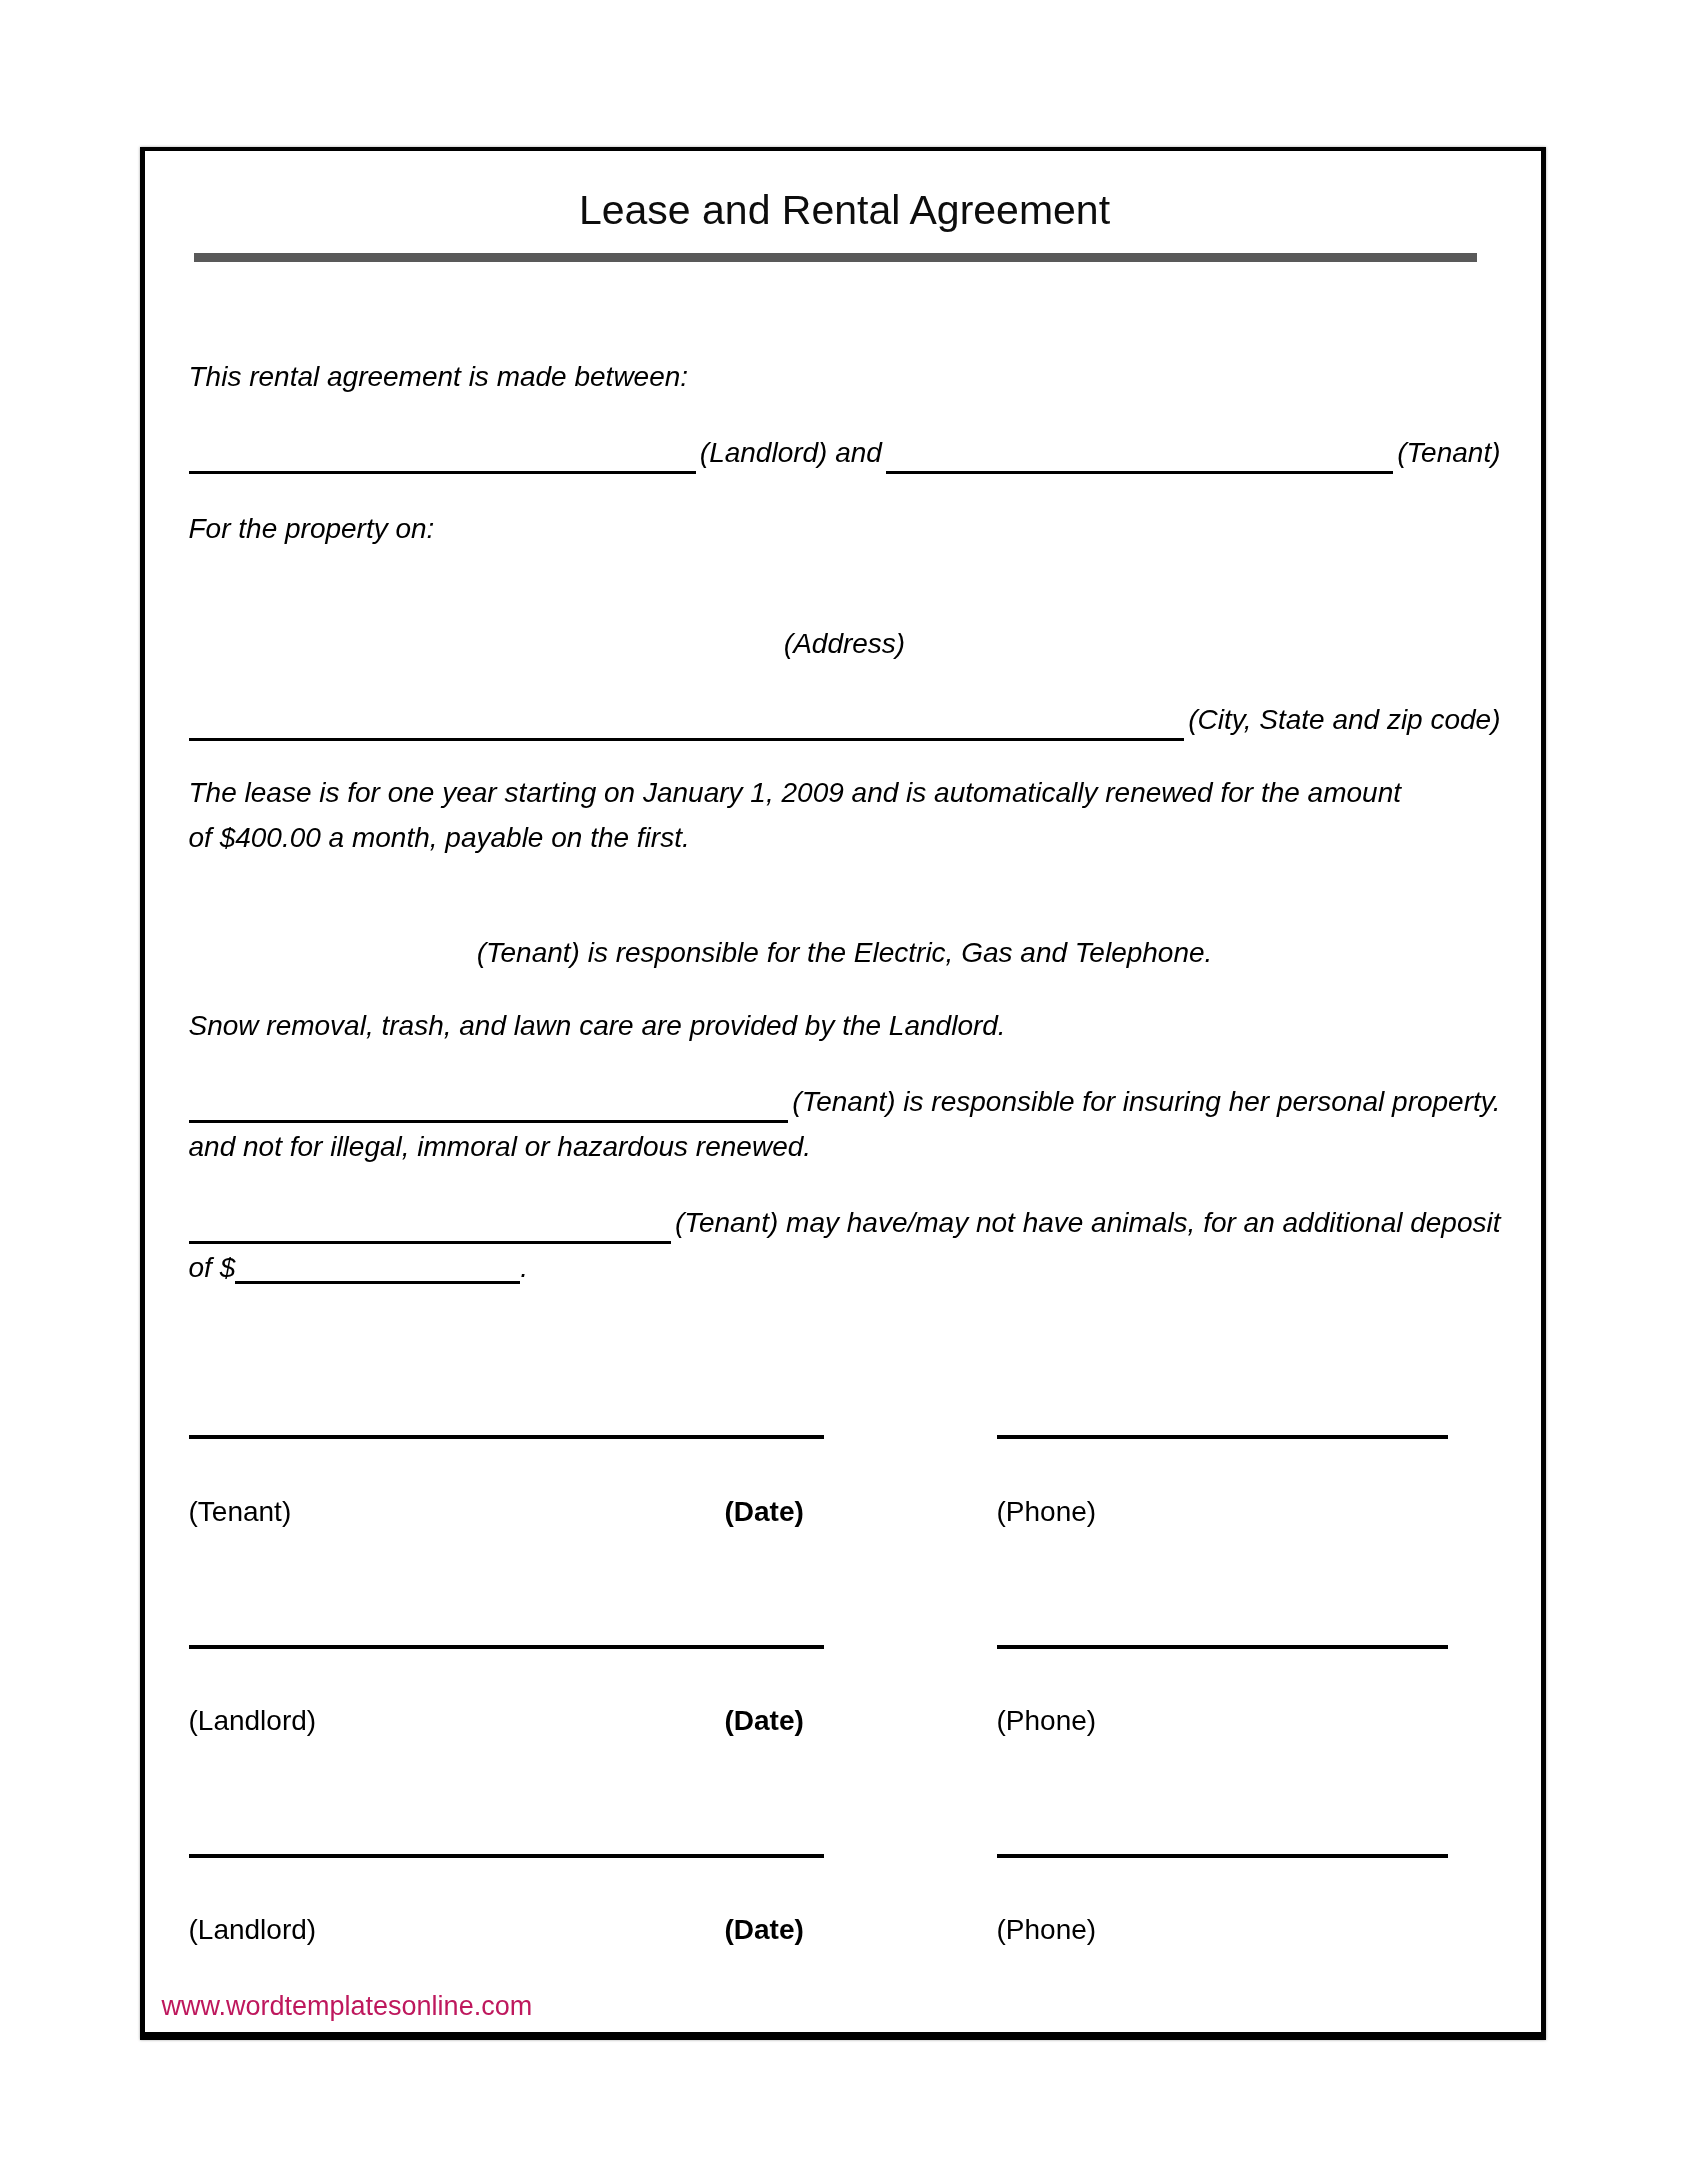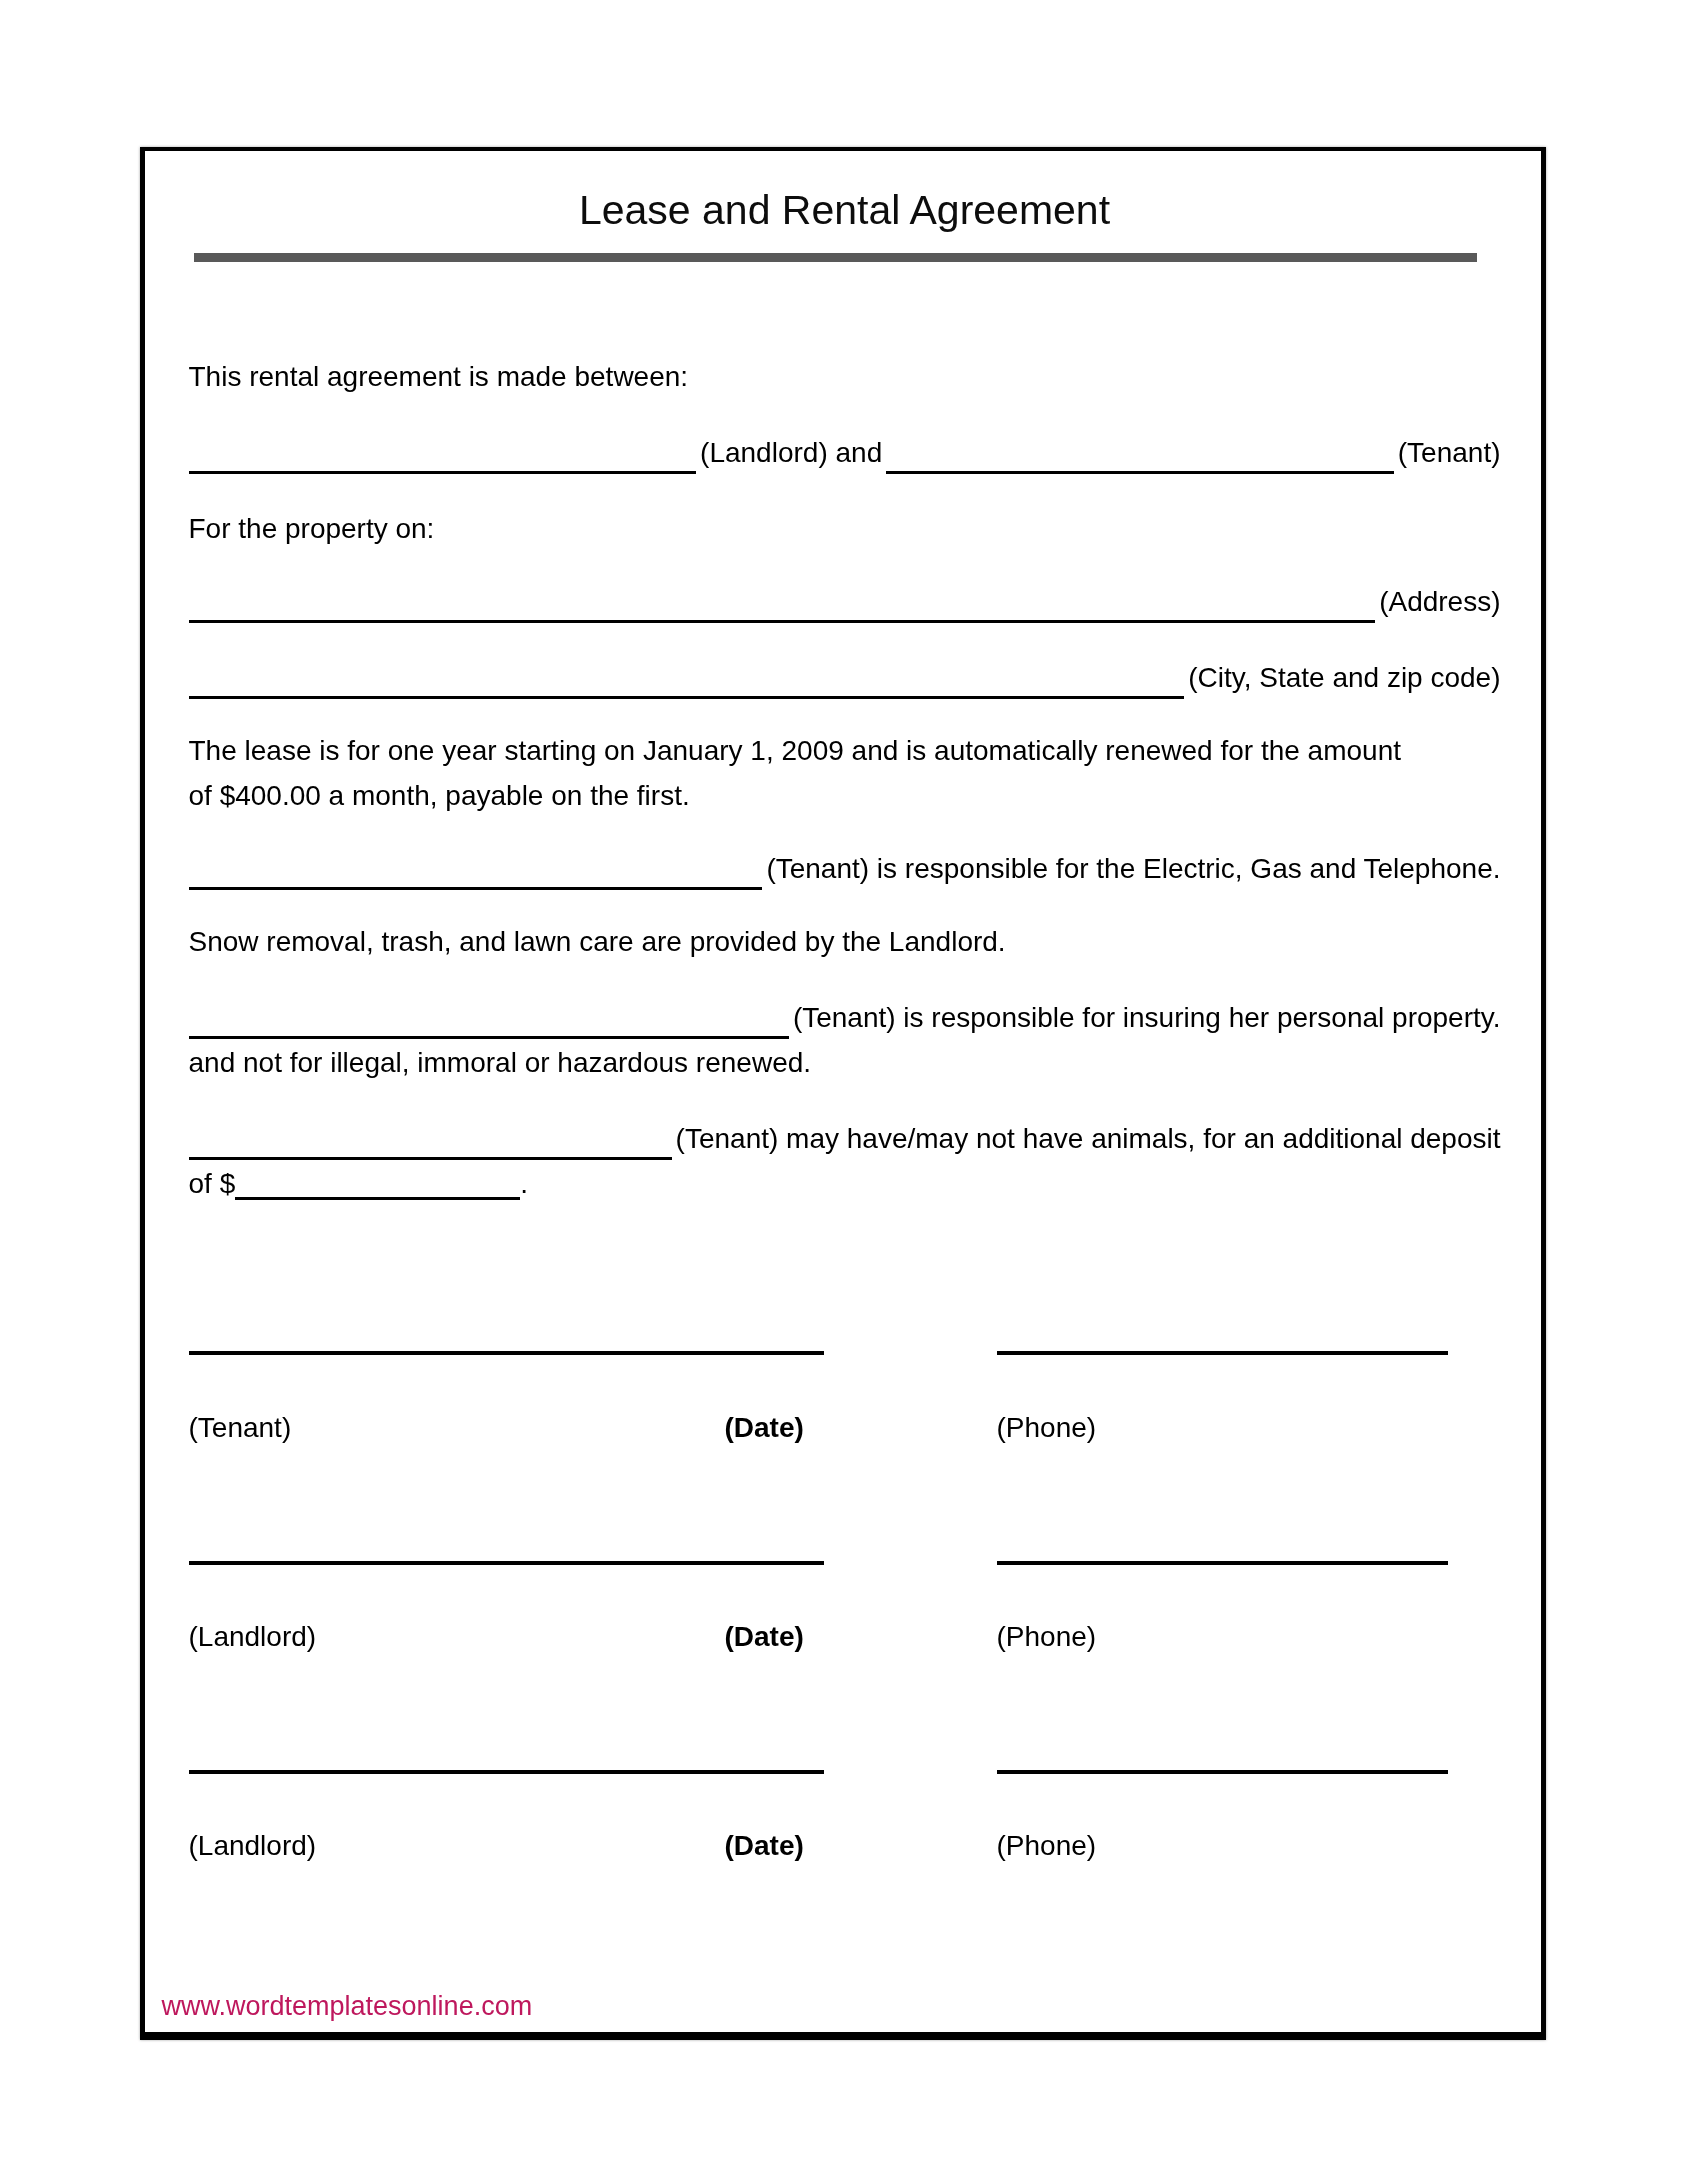--- a/index.html
+++ b/index.html
@@ -39,25 +39,26 @@
   .title-rule {
     margin: 17px 0 0 5.1px;
     width: 1283px;
     height: 9.4px;
     background: #595959;
   }
   .line, .row {
     font-size: 28px;
     line-height: 45px;
     white-space: nowrap;
+    font-style: italic;
   }
   .line { margin: 0; }
   .m-intro   { margin-top: 92px; }
   .m-std     { margin-top: 31px; }
-  .m-tight   { margin-top: 28px; }
+  .m-tight   { margin-top: 28px; flex-direction: column; }
   .m-para2   { margin-top: 0; }
   .row {
     display: flex;
     column-gap: 4px;
     align-items: center;
   }
   .blank {
     flex: 1 1 auto;
     height: 39px;
     border-bottom: 3.4px solid #000000;

